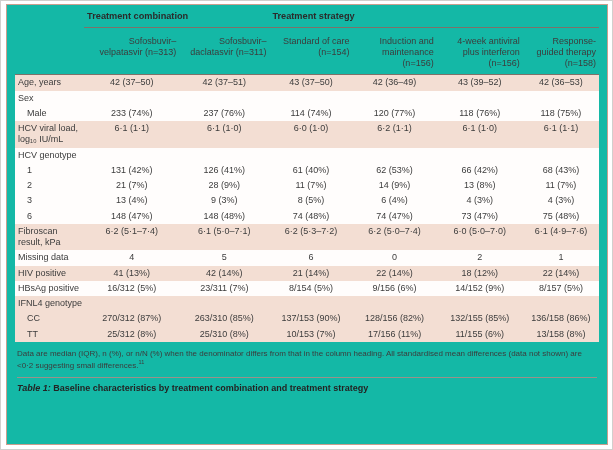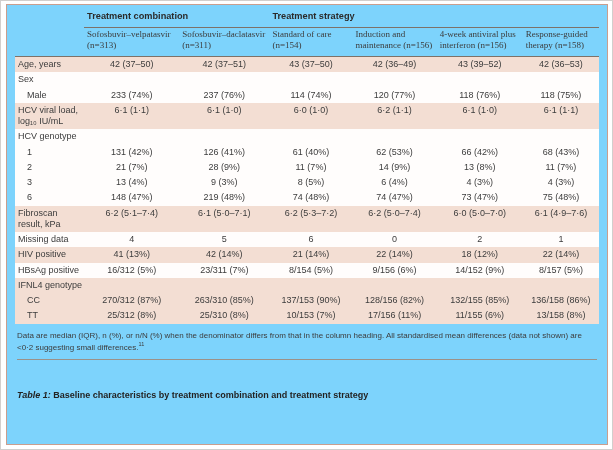--- a/index.html
+++ b/index.html
@@ -8,52 +8,51 @@
     font-family:"Liberation Sans", sans-serif;
     -webkit-font-smoothing:antialiased;
   }
   .frame {
     box-sizing:border-box; width:613px; height:450px;
     background:#ffffff; border:1px solid #d2cfcd;
     padding:3px 4px 4px 5px;
   }
   .panel {
     box-sizing:border-box; width:100%; height:100%;
-    background:#7dd3fc; border:1px solid #c99e8e;
+    background:#14b8a6; border:1px solid #c99e8e;
     padding:3px 8px 0 8px; overflow:hidden;
   }
   table {
     width:100%; border-collapse:collapse; table-layout:fixed;
     font-size:9px; line-height:1.25; color:#3c3c3c;
   }
   th, td { padding:2px 3px; vertical-align:top; font-weight:normal; overflow:hidden; }
   tr.group-row th {
     text-align:left; font-weight:bold; color:#2b2b2b;
     border-bottom:1.5px solid #7d7269; padding-top:3px; padding-bottom:4px;
     font-size:9.2px;
   }
   tr.sub-row th, tr.sub-row td {
-    text-align:left; border-bottom:1.5px solid #7d7269;
-    padding-top:1px; padding-bottom:5px;font-family:Liberation Serif, serif;
+    text-align:right; border-bottom:1.5px solid #7d7269;
+    padding-top:8px; padding-bottom:5px;
   }
   tbody td.lbl { text-align:left; }
   tbody td.ind { padding-left:12px; }
   tbody td.val { text-align:center; }
   tr.pink { background:#f3ded3;margin-left:10px; }
   tr.white { background:#fffdfc; }
   .footnote {
     font-size:8px; line-height:1.4; color:#3c3c3c;
     padding:6px 2px 5px 2px;
   }
   .footnote sup { font-size:5.5px; }
   .caption-rule { border-top:1px solid #9b9189; margin:1px 2px 0 2px; }
   .caption {
     font-size:9px; color:#232323; font-weight:bold;
     padding:5px 2px 6px 2px;
-    margin-top:25px;
   }
   .cap-label { font-style:italic; }
 </style>
 </head>
 <body>
 
 <div class="frame">
   <div class="panel">
     <table>
       <colgroup>
@@ -138,21 +137,21 @@
           <td class="val">13 (4%)</td>
           <td class="val">9 (3%)</td>
           <td class="val">8 (5%)</td>
           <td class="val">6 (4%)</td>
           <td class="val">4 (3%)</td>
           <td class="val">4 (3%)</td>
         </tr>
         <tr class="white">
           <td class="lbl ind">6</td>
           <td class="val">148 (47%)</td>
-          <td class="val">219 (48%)</td>
+          <td class="val">148 (48%)</td>
           <td class="val">74 (48%)</td>
           <td class="val">74 (47%)</td>
           <td class="val">73 (47%)</td>
           <td class="val">75 (48%)</td>
         </tr>
         <tr class="pink">
           <td class="lbl">Fibroscan result, kPa</td>
           <td class="val">6·2 (5·1–7·4)</td>
           <td class="val">6·1 (5·0–7·1)</td>
           <td class="val">6·2 (5·3–7·2)</td>

